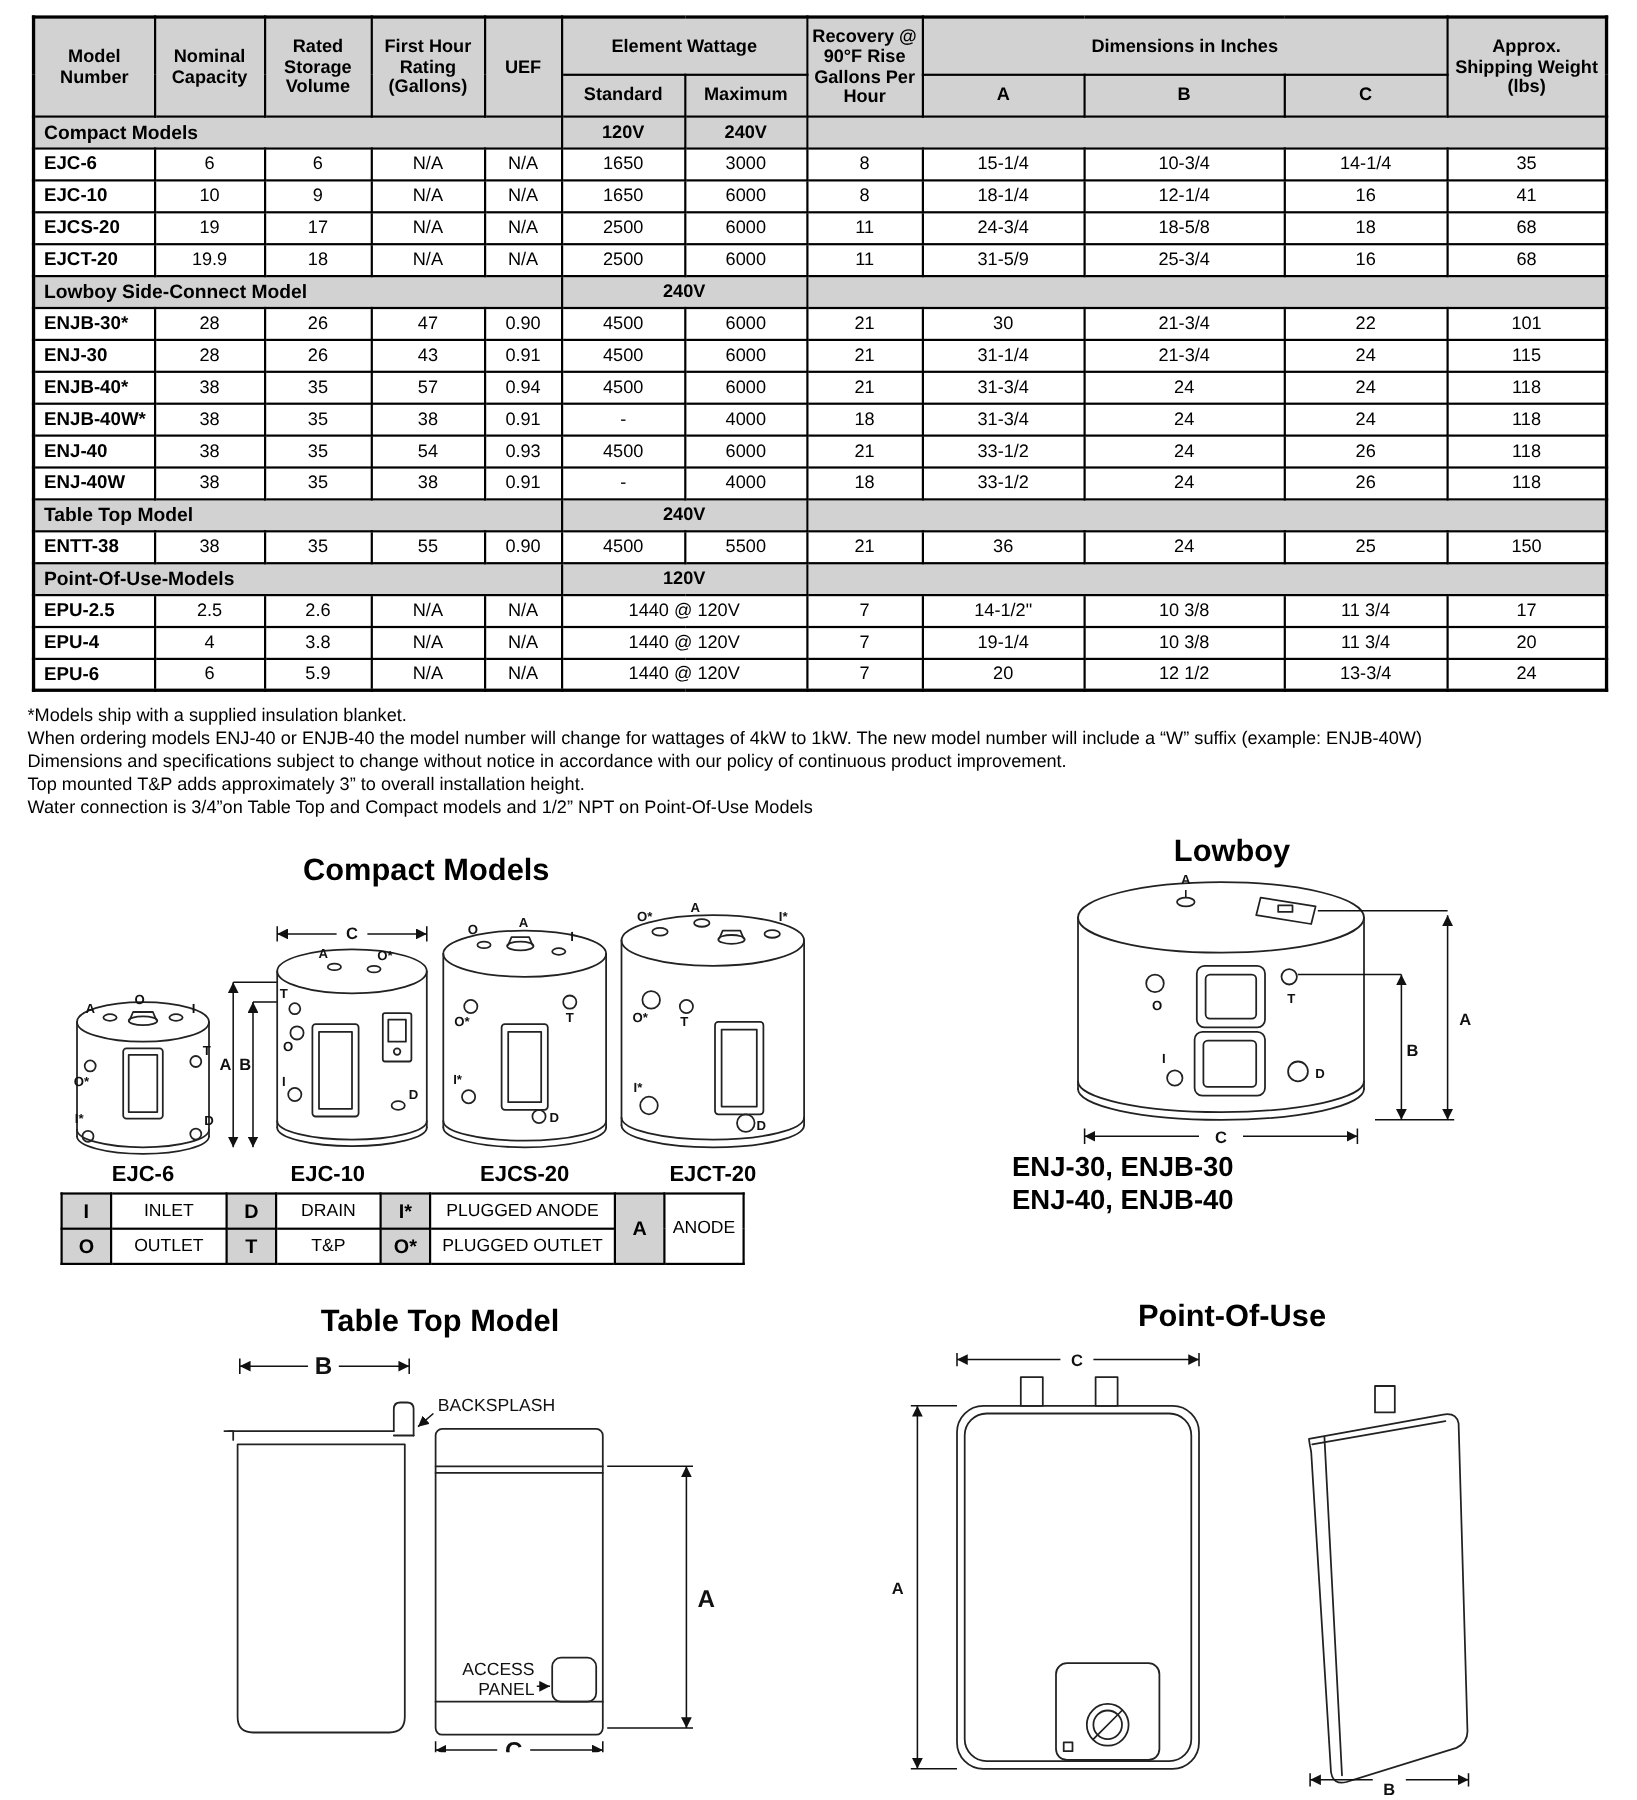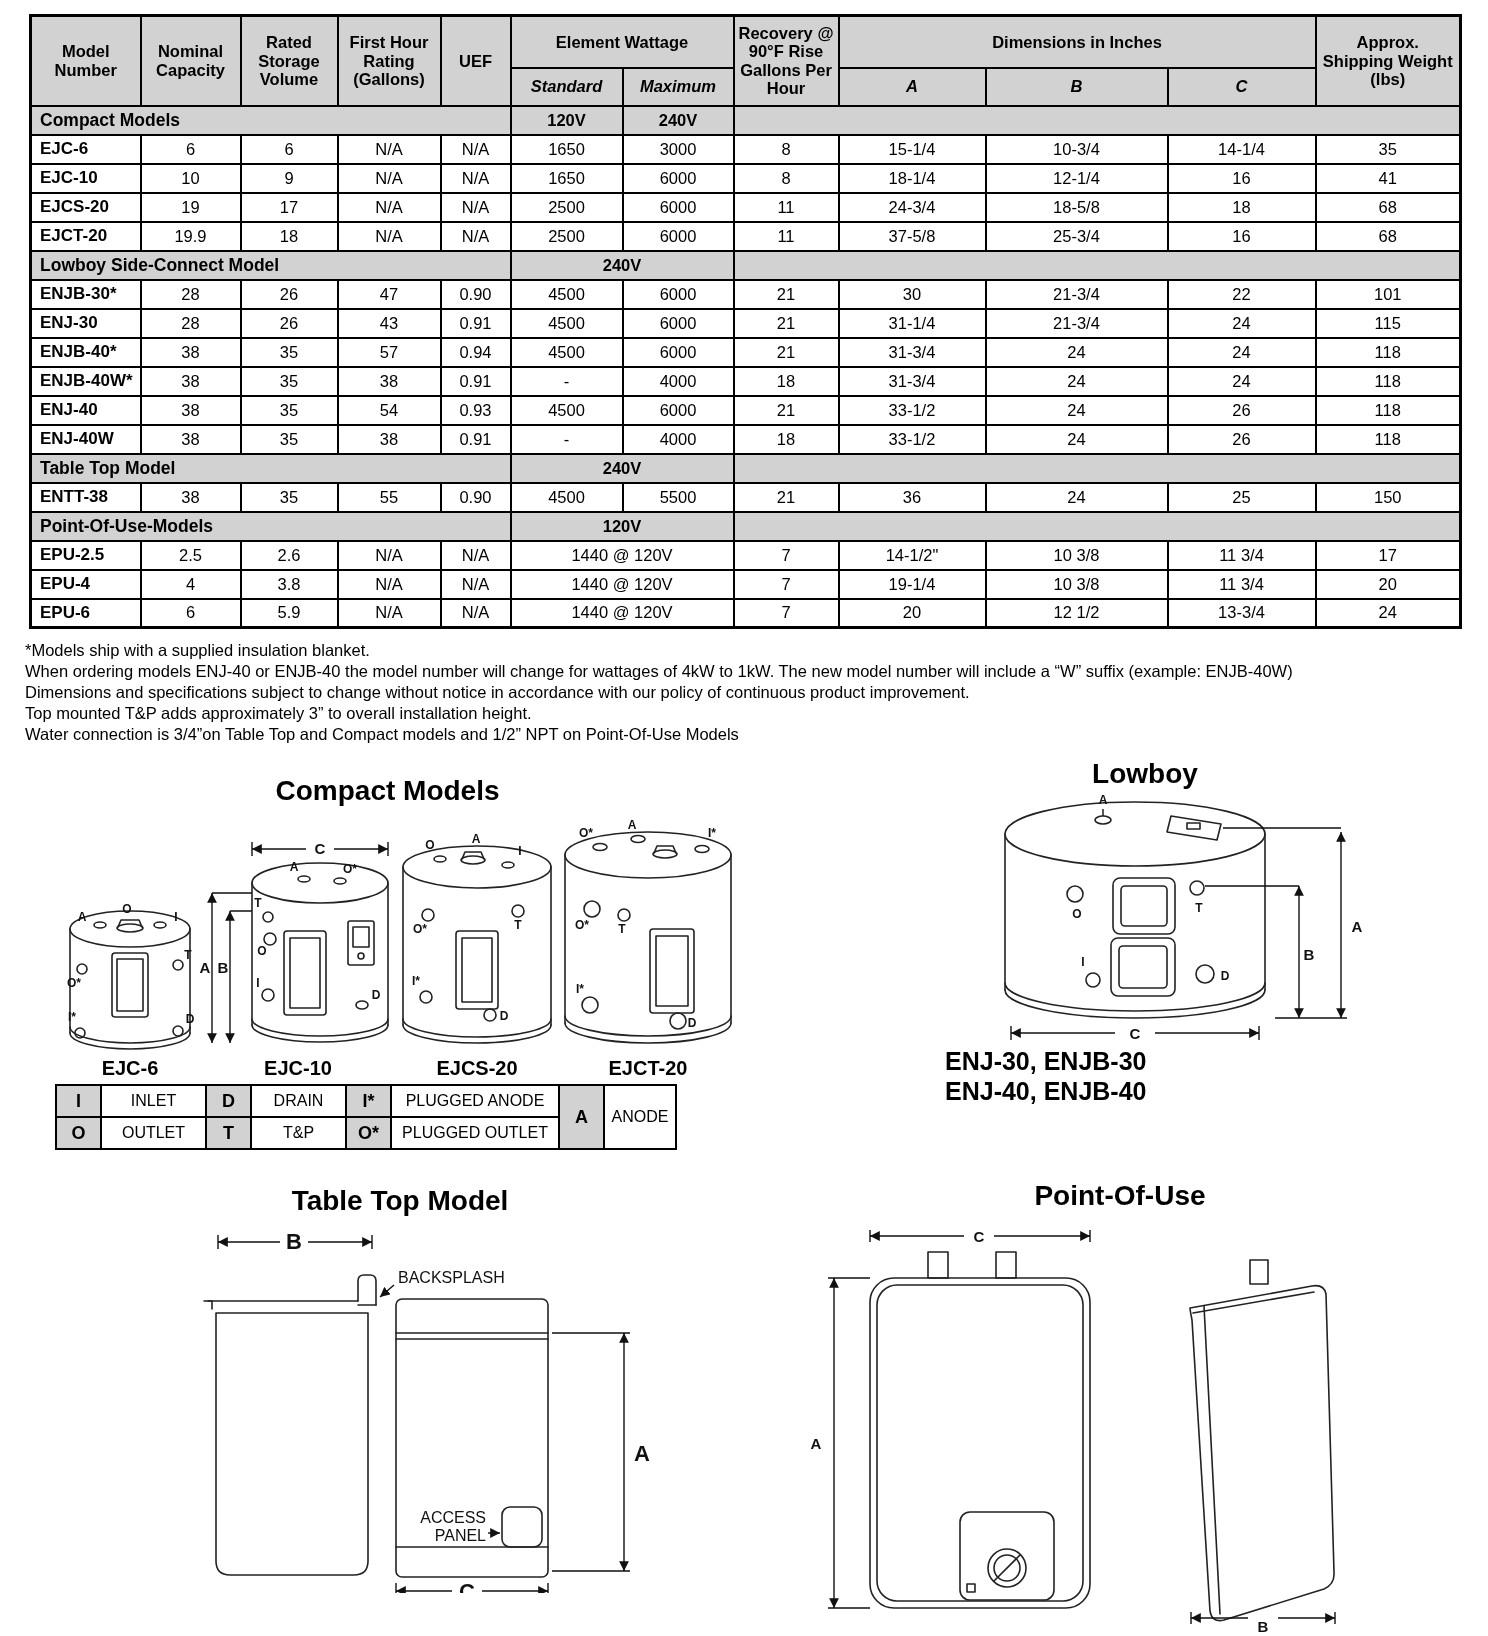--- a/index.html
+++ b/index.html
@@ -6,39 +6,39 @@
   body { background:#fff; font-family:"Liberation Sans", sans-serif; }
   .page { position:relative; width:1488px; height:1636px; background:#fff; overflow:hidden; }
 
   
   .spec-table { position:absolute; left:29px; top:14px; width:1431px;
     border-collapse:collapse; table-layout:fixed; border:3px solid #000; }
   .spec-table th, .spec-table td { border:2px solid #000; text-align:center;
     vertical-align:middle; padding:1px 3px; color:#000; overflow:hidden; }
   .spec-table thead th { background:#d2d2d2; font-weight:bold; font-size:16.5px; line-height:1.12; }
   .hrow1 th { height:52px; }
-  .hrow2 th { height:38px;font-style:italic; }
+  .hrow2 th { height:38px; }
   .spec-table tbody tr { height:29px; }
   .spec-table tbody td { font-size:16.5px; font-weight:normal; }
   .spec-table td.section { background:#d2d2d2; font-weight:bold; }
   .spec-table td.section-label { text-align:left; padding-left:8px; font-size:17.5px; }
   .spec-table td.model-cell { text-align:left; padding-left:8px; font-weight:bold; font-size:17px; }
 
   
   .footnotes { position:absolute; left:25px; top:640px; width:1445px;
     font-size:16.5px; line-height:21px; color:#000; }
 
   
   .diag-title { font-size:28px; font-weight:bold; text-align:center; color:#000; }
   .compact-block { position:absolute; left:60px; top:775px; width:655px; }
   .compact-figs { display:flex; align-items:flex-end; justify-content:space-between; margin-top:4px; }
   .fig { display:flex; flex-direction:column; align-items:center; }
   .fig-caption { font-size:20px; font-weight:bold; color:#000; margin-top:2px; }
 
-  .lowboy-block { position:absolute; left:945px; top:758px; width:400px; }
+  .lowboy-block { position:absolute; left:920px; top:758px; width:400px; }
   .lowboy-block svg { margin-left:30px; }
   .lowboy-captions { text-align:left; font-size:25px; font-weight:bold; line-height:30px; margin-top:4px; }
 
   
   .legend { position:absolute; left:55px; top:1084px; border-collapse:collapse; border:2px solid #000; }
   .legend td { border:2px solid #000; height:32px; text-align:center; font-size:16px; color:#000; padding:0 4px; }
   .legend td.key { background:#d2d2d2; font-weight:bold; font-size:18px; }
 
   .tabletop-block { position:absolute; left:130px; top:1185px; width:540px; }
   .pou-block { position:absolute; left:800px; top:1180px; width:640px; }
@@ -144,21 +144,21 @@
         </tr>
         <tr>
           <td class="model-cell">EJCT-20</td>
           <td>19.9</td>
           <td>18</td>
           <td>N/A</td>
           <td>N/A</td>
           <td>2500</td>
           <td>6000</td>
           <td>11</td>
-          <td>37-5/8</td>
+          <td>31-5/9</td>
           <td>25-3/4</td>
           <td>16</td>
           <td>68</td>
         </tr>
         <tr>
           <td class="section section-label" colspan="5">Lowboy Side-Connect Model</td>
           <td class="section voltage" colspan="2">240V</td>
           <td class="section" colspan="5"></td>
         </tr>
         <tr>

